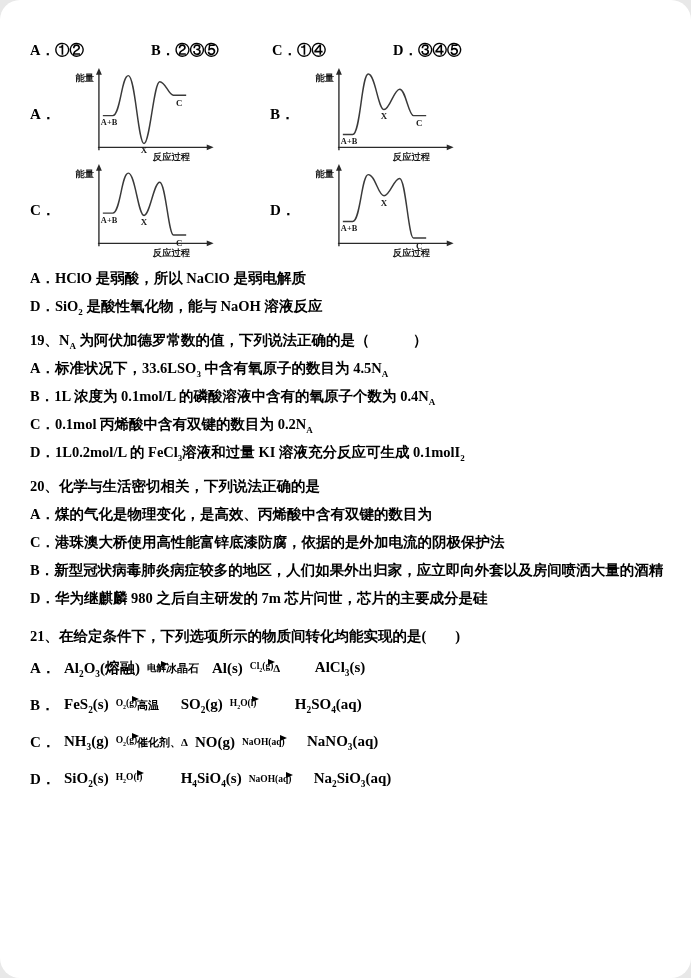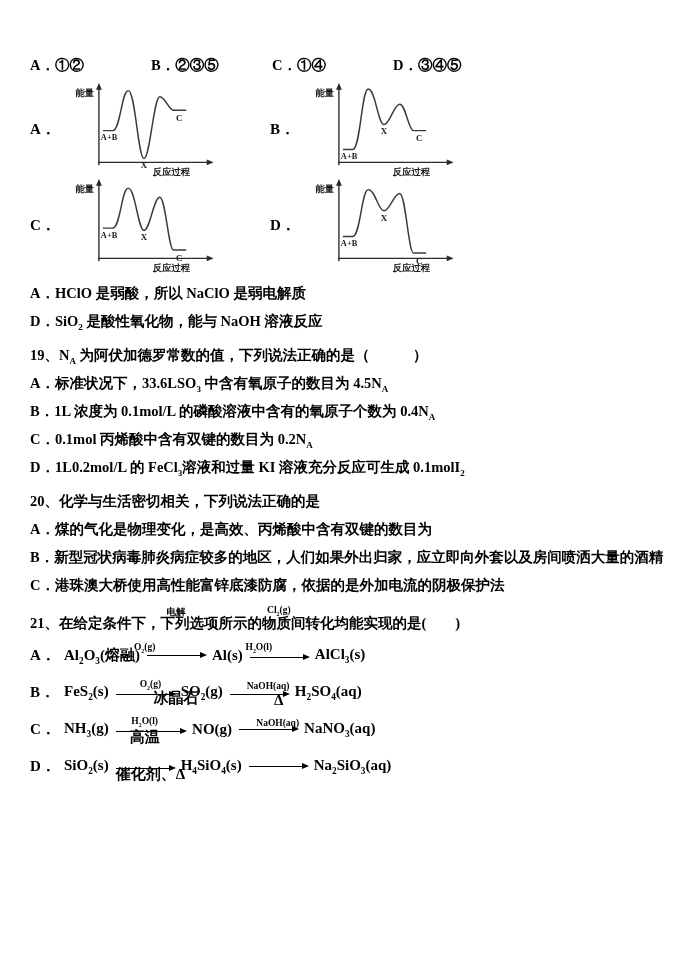--- a/index.html
+++ b/index.html
@@ -1,42 +1,42 @@
 <!DOCTYPE html>
 <html><head>
 <meta charset="utf-8">
 <style>
   html,body{margin:0;padding:0;background:#e8e8e8;}
   .page{
     width:691px;height:978px;margin:0 auto;background:#ffffff;color:#000;
     font-family:"Liberation Serif","DejaVu Serif",serif;font-weight:bold;
-    font-size:14.5px;box-sizing:border-box;padding:56px 28px 0 30px;overflow:hidden;
+    font-size:14.5px;box-sizing:border-box;padding:41px 28px 0 30px;overflow:hidden;border-radius:20px;
   }
   .answer-row{display:flex;white-space:nowrap;}
   .answer-row .opt{width:121px;}
   .answer-row .opt:last-child{width:auto;}
   .stem{margin-top:17px;line-height:29px;text-align:justify;}
   .line{line-height:28px;height:28px;white-space:nowrap;overflow:visible;}
   .diagram-grid{margin-top:6px;}
   .diagram-row{display:flex;}
   .diagram-cell{display:flex;align-items:center;width:240px;height:96px;}
   .diagram-cell .letter{width:30px;font-size:15px;}
   .ediag{width:170px;height:100px;}
   .ediag text{font-family:"Liberation Serif","DejaVu Serif",serif;font-weight:bold;fill:#1a1a1a;}
   .ediag .axis{stroke:#2a2a2a;stroke-width:1.4;fill:none;}
   .ediag .curve{stroke:#3a3a3a;stroke-width:1.5;fill:none;}
   .ediag .ah{fill:#2a2a2a;}
   sub{font-size:0.62em;}
   .gap-sm{height:6px;}
   .gap-md{height:10px;}
   .rxn-line{display:flex;align-items:center;height:37px;white-space:nowrap;font-size:15px;}
   .rxn-line .letter{width:34px;}
-  .rxn{display:inline-flex;flex-direction:column;align-items:center;margin:0 7px;min-width:58px;gap:36px;}
+  .rxn{display:inline-flex;align-items:center;margin:0 7px;min-width:58px;}
   .rxn .above{font-size:9.5px;line-height:11px;font-weight:bold;}
-  .rxn .below{font-size:15px;line-height:11px;min-height:11px;font-weight:bold;}
+  .rxn .below{font-size:11px;line-height:11px;min-height:11px;font-weight:bold;}
   .rxn .shaft{position:relative;align-self:stretch;height:0;border-top:1.4px solid #000;margin:1px 0;}
   .rxn .shaft::after{content:'';position:absolute;right:-2px;top:-4.2px;width:0;height:0;
     border-left:7px solid #000;border-top:3.5px solid transparent;border-bottom:3.5px solid transparent;}
 </style>
 </head>
 <body>
 
 <div class="page">
 
   <div class="answer-row">
@@ -121,22 +121,23 @@
   <div class="gap-sm"></div>
   <div class="line">19、N<sub>A</sub> 为阿伏加德罗常数的值，下列说法正确的是（　　　）</div>
   <div class="line">A．标准状况下，33.6LSO<sub>3</sub> 中含有氧原子的数目为 4.5N<sub>A</sub></div>
   <div class="line">B．1L 浓度为 0.1mol/L 的磷酸溶液中含有的氧原子个数为 0.4N<sub>A</sub></div>
   <div class="line">C．0.1mol 丙烯酸中含有双键的数目为 0.2N<sub>A</sub></div>
   <div class="line">D．1L0.2mol/L 的 FeCl<sub>3</sub>溶液和过量 KI 溶液充分反应可生成 0.1molI<sub>2</sub></div>
 
   <div class="gap-sm"></div>
   <div class="line">20、化学与生活密切相关，下列说法正确的是</div>
   <div class="line">A．煤的气化是物理变化，是高效、丙烯酸中含有双键的数目为</div>
+  <div class="line">C．港珠澳大桥使用高性能富锌底漆防腐，依据的是外加电流的阴极保护法</div>
   <div class="line">B．新型冠状病毒肺炎病症较多的地区，人们如果外出归家，应立即向外套以及房间喷洒大量的酒精</div>
-  <div class="line">C．港珠澳大桥使用高性能富锌底漆防腐，依据的是外加电流的阴极保护法</div>
+  <div class="line">D．华为继麒麟 980 之后自主研发的 7m 芯片问世，芯片的主要成分是硅</div>
 
   <div class="gap-md"></div>
   <div class="line">21、在给定条件下，下列选项所示的物质间转化均能实现的是(　　)</div>
 
   <div class="rxn-line">
     <span class="letter">A．</span>
     <span>Al<sub>2</sub>O<sub>3</sub>(熔融)</span>
     <span class="rxn">
       <span class="above">电解</span>
       <span class="shaft"></span>

